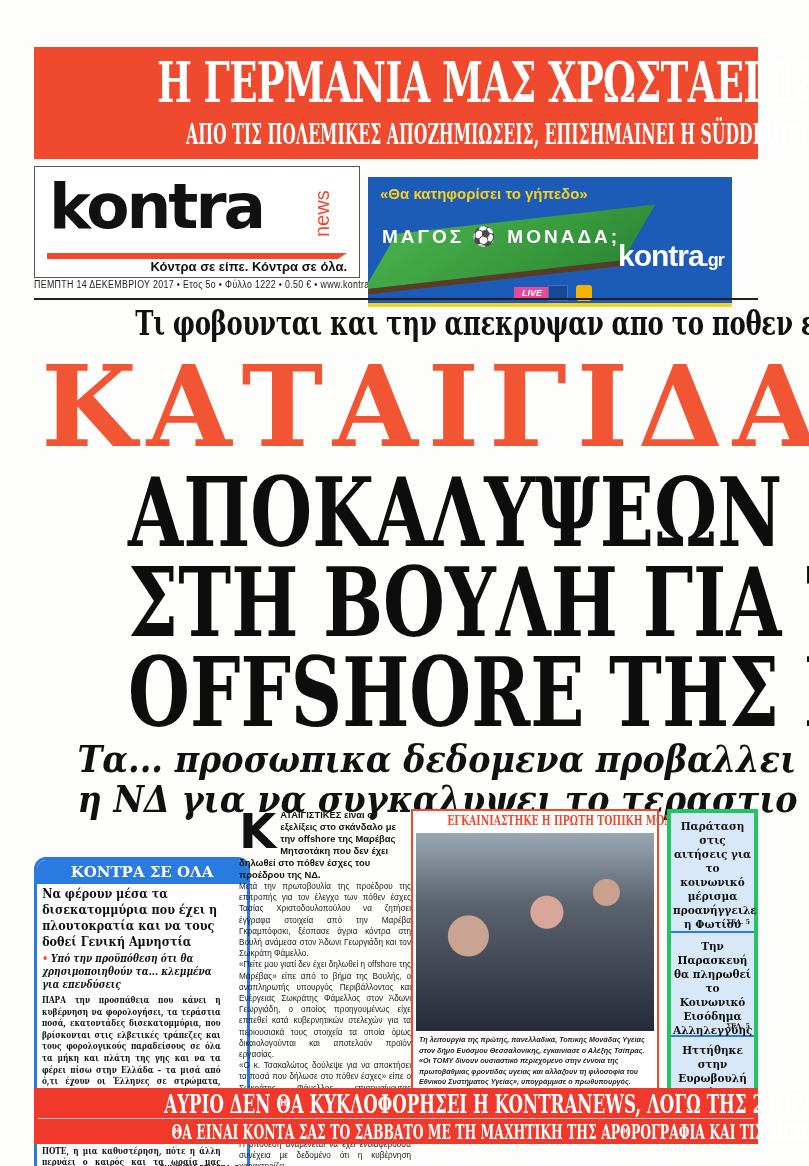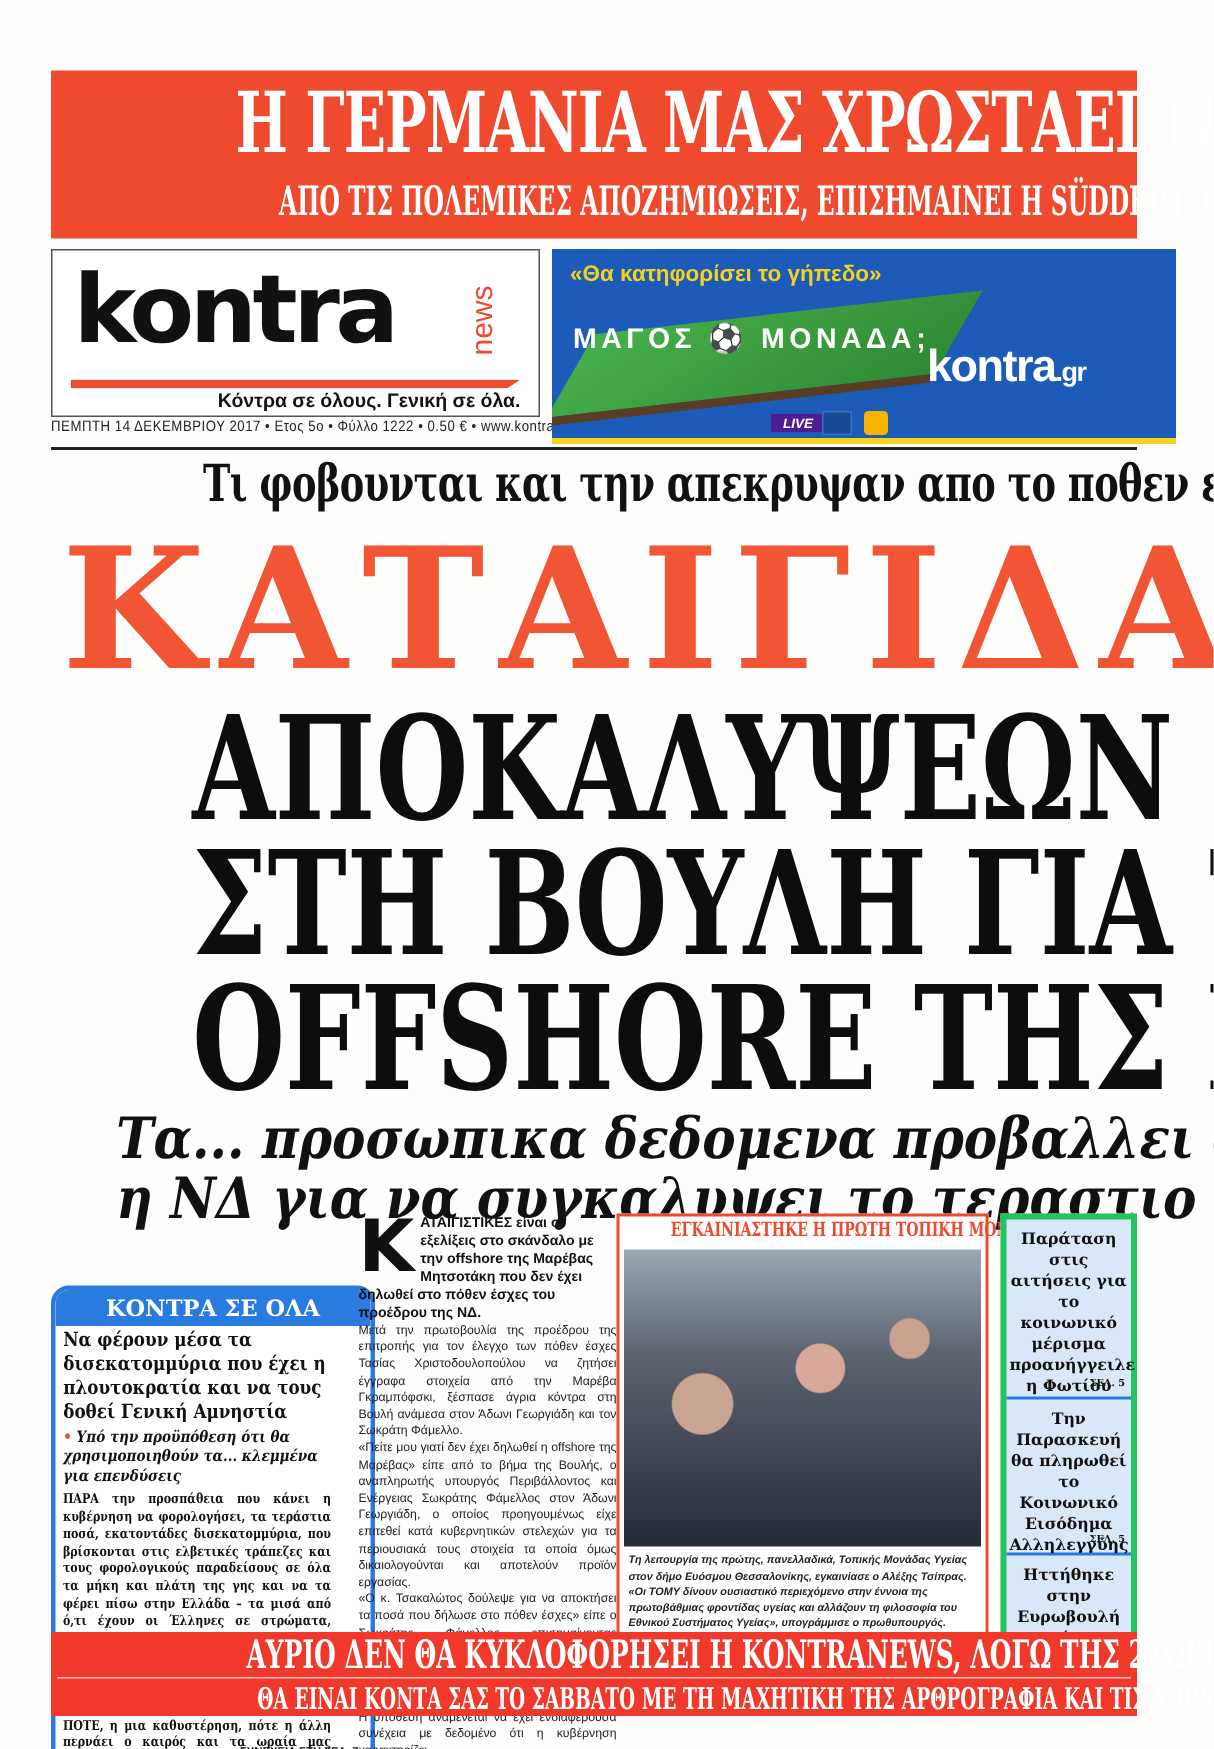--- a/index.html
+++ b/index.html
@@ -24,29 +24,29 @@
   .logo-news { position: absolute; left: 276px; top: 18px; color: #f04a2e; font-family: "Liberation Sans", sans-serif;
     font-size: 20px; transform: rotate(-90deg); transform-origin: left top; top: 70px; }
   .logo-bar { position: absolute; left: 12px; top: 86px; width: 300px; height: 6px; background: #f04a2e;
     clip-path: polygon(0 0, 100% 0, 97% 100%, 0 100%); }
   .tagline { position: absolute; right: 12px; top: 92px; font-weight: bold; font-size: 13px; color: #111; }
   .dateline { position: absolute; left: 0; top: 232px; width: 326px; font-size: 10px; letter-spacing: 0.4px;
     color: #222; white-space: nowrap; font-family: "Liberation Sans Narrow", "Liberation Sans", sans-serif;
     transform: scaleX(0.88); transform-origin: left top; }
 
   
-  .ad { position: absolute; left: 334px; top: 119px; width: 416px; height: 130px; background: #1d5bb8; border-bottom: 4px solid #f5d21c; overflow: hidden; }
+  .ad { position: absolute; left: 334px; top: 130px; width: 364px; height: 130px; background: #1d5bb8; border-bottom: 4px solid #f5d21c; overflow: hidden; }
   .ad-quote { position: absolute; left: 12px; top: 8px; color: #f5d21c; font-weight: bold; font-size: 15px; }
   .ad-field { position: absolute; left: 20px; top: 42px; width: 240px; height: 62px; background: linear-gradient(135deg,#47b04a,#2e8a35);
     transform: skewX(-35deg) rotate(-7deg); border-bottom: 6px solid #5a3c22; }
   .ad-title { position: absolute; left: 14px; top: 48px; color: #fff; font-weight: bold; font-size: 19px; letter-spacing: 3px; }
   .ad-brand { position: absolute; left: 250px; top: 62px; color: #fff; font-weight: bold; font-size: 30px; letter-spacing: -1px; }
   .ad-brand .gr { font-size: 18px; }
   .ad-sub { position: absolute; left: 246px; top: 106px; color: #a9c8f0; font-size: 8px; letter-spacing: 1.5px; margin-top: 44px; }
-  .ad-live { position: absolute; left: 146px; top: 110px; background: #4c1d95; color: #fff; font-weight: bold; font-style: italic; font-size: 9px; padding: 1px 8px; }
+  .ad-live { position: absolute; left: 146px; top: 110px; background: #ec4899; color: #fff; font-weight: bold; font-style: italic; font-size: 9px; padding: 1px 8px; }
   .ad-badge { position: absolute; left: 180px; top: 108px; width: 20px; height: 16px; background: #174a95; border: 1px solid #3d6fc3; }
   .ad-badge2 { position: absolute; left: 208px; top: 108px; width: 16px; height: 16px; background: #f5b400; border-radius: 3px; }
 
   .rule { position: absolute; left: 0; top: 251px; width: 724px; height: 2px; background: #222; }
 
   
   .kicker { position: absolute; left: 0; top: 256px; width: 724px; text-align: center; font-family: "DejaVu Serif", serif; font-weight: bold;
     font-size: 34px; line-height: 40px; white-space: nowrap; transform: scaleX(0.72); transform-origin: center top; letter-spacing: -0.5px; }
   .main-red { position: absolute; left: 0; top: 300px; width: 724px; text-align: center; font-family: "DejaVu Serif", serif; font-weight: bold;
     color: #f25533; font-size: 112px; line-height: 120px; letter-spacing: 10px; white-space: nowrap; transform: scaleX(0.98); transform-origin: center top; }
@@ -107,21 +107,21 @@
 
   <div class="top-banner">
     <div class="l1">Η ΓΕΡΜΑΝΙΑ ΜΑΣ ΧΡΩΣΤΑΕΙ 185 ΔΙΣ</div>
     <div class="l2">ΑΠΟ ΤΙΣ ΠΟΛΕΜΙΚΕΣ ΑΠΟΖΗΜΙΩΣΕΙΣ, ΕΠΙΣΗΜΑΙΝΕΙ Η SÜDDEUTSCHE ZEITUNG</div>
   </div>
 
   <div class="masthead">
     <div class="logo">kontra</div>
     <div class="logo-news">news</div>
     <div class="logo-bar"></div>
-    <div class="tagline">Κόντρα σε όλους. Γενική σε όλα.</div>
+    <div class="tagline">Κόντρα σε είπε. Κόντρα σε όλα.</div>
   </div>
   <div class="dateline">ΠΕΜΠΤΗ 14 ΔΕΚΕΜΒΡΙΟΥ 2017 • Ετος 5ο • Φύλλο 1222 • 0.50 € • www.kontranews.gr</div>
 
   <div class="ad">
     <div class="ad-quote">«Θα κατηφορίσει το γήπεδο»</div>
     <div class="ad-field"></div>
     <div class="ad-title">ΜΑΓΟΣ ⚽ ΜΟΝΑΔΑ;</div>
     <div class="ad-brand"><span>kontra</span><span class="gr">.gr</span></div>
     <div class="ad-sub">ΣΤΟΙΧΗΜΑ | CASINO | VIRTUAL PLUS</div>
     <div class="ad-live">LIVE</div>

